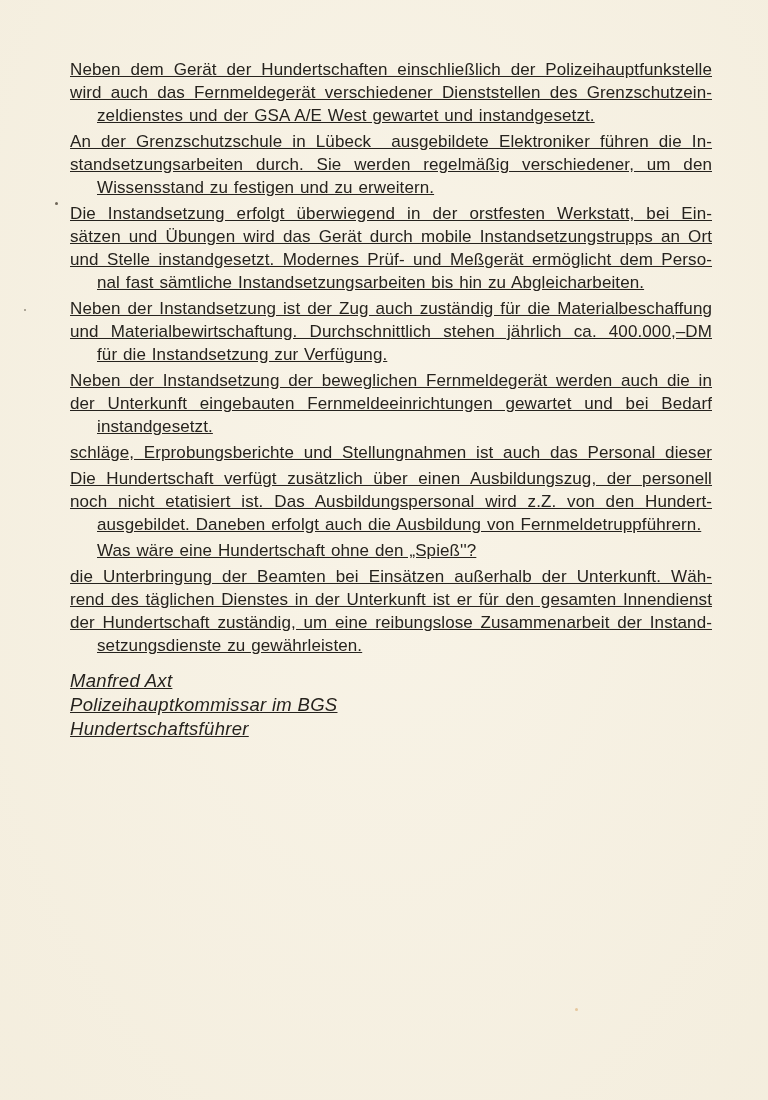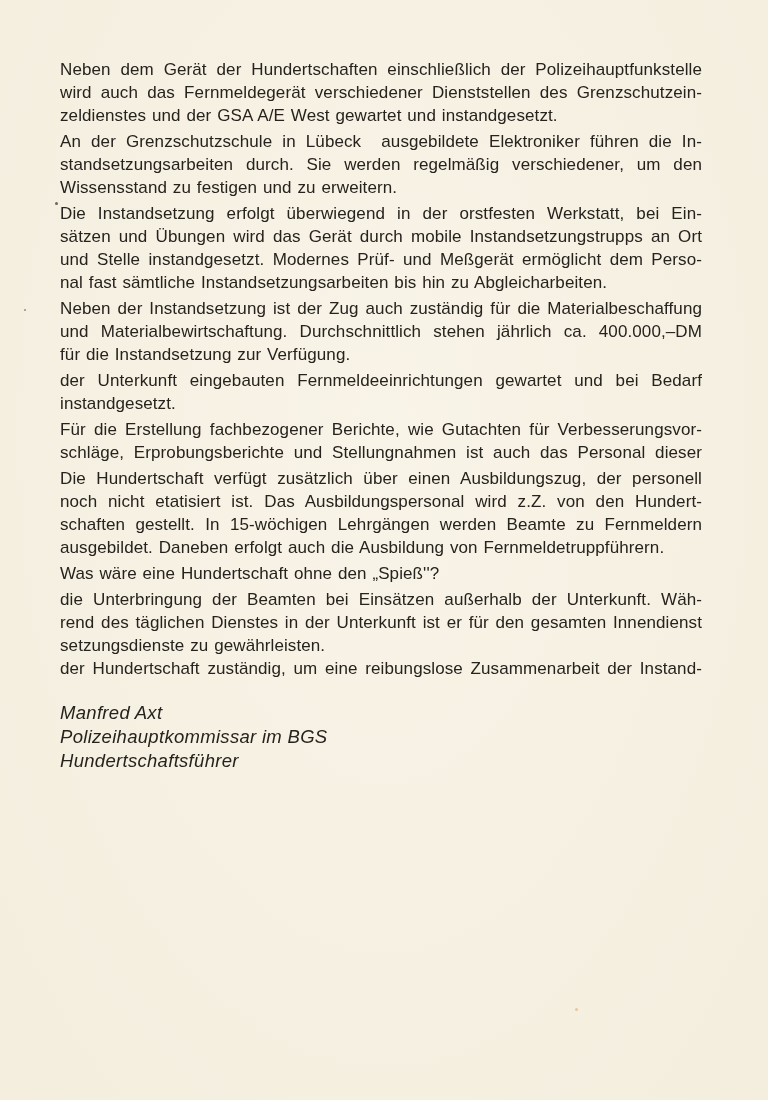--- a/index.html
+++ b/index.html
@@ -18,42 +18,44 @@
   .page {
     position: relative;
     width: 768px;
     height: 1100px;
     background:
       radial-gradient(ellipse at 50% 40%, rgba(255,255,255,0.06), rgba(190,170,120,0.07) 95%),
       var(--paper);
   }
   .textblock {
     position: absolute;
-    left: 60px;
+    left: 70px;
     top: 58px;
     width: 642px;
+    text-decoration: underline;
   }
   .para {
     margin: 0 0 3px 0;
     font-size: 17px;
     line-height: 23px;
     letter-spacing: 0.1px;
     word-spacing: 1px;
   }
   .line {
     display: block;
     text-align: justify;
     text-align-last: justify;
     white-space: normal;
   }
   .line.last {
     text-align-last: left;
+    margin-left: 27px;
   }
   .signature {
-    margin-top: 21px;
+    margin-top: 12px;
     font-style: italic;
     font-size: 18.5px;
     line-height: 24px;
     letter-spacing: 0.3px;
   }
   .sig-line { display: block; }
   .speck {
     position: absolute;
     border-radius: 50%;
     background: #6e6557;
@@ -91,45 +93,44 @@
       <span class="line last">nal fast sämtliche Instandsetzungsarbeiten bis hin zu Abgleicharbeiten.</span>
     </p>
 
     <p class="para">
       <span class="line">Neben der Instandsetzung ist der Zug auch zuständig für die Materialbeschaffung</span>
       <span class="line">und Materialbewirtschaftung. Durchschnittlich stehen jährlich ca. 400.000,–DM</span>
       <span class="line last">für die Instandsetzung zur Verfügung.</span>
     </p>
 
     <p class="para">
+      <span class="line">Neben der Instandsetzung der beweglichen Fernmeldegerät werden auch die in</span>
       <span class="line">der Unterkunft eingebauten Fernmeldeeinrichtungen gewartet und bei Bedarf</span>
       <span class="line last">instandgesetzt.</span>
     </p>
 
     <p class="para">
-      <span class="line">Für die Erstellung fachbezogener Berichte, wie Gutachten für Verbesserungsvor-</span>
       <span class="line">schläge, Erprobungsberichte und Stellungnahmen ist auch das Personal dieser</span>
     </p>
 
     <p class="para">
       <span class="line">Die Hundertschaft verfügt zusätzlich über einen Ausbildungszug, der personell</span>
       <span class="line">noch nicht etatisiert ist. Das Ausbildungspersonal wird z.Z. von den Hundert-</span>
-      <span class="line">schaften gestellt. In 15-wöchigen Lehrgängen werden Beamte zu Fernmeldern</span>
       <span class="line last">ausgebildet. Daneben erfolgt auch die Ausbildung von Fernmeldetruppführern.</span>
     </p>
 
     <p class="para">
       <span class="line last">Was wäre eine Hundertschaft ohne den „Spieß''?</span>
     </p>
 
     <p class="para">
       <span class="line">die Unterbringung der Beamten bei Einsätzen außerhalb der Unterkunft. Wäh-</span>
       <span class="line">rend des täglichen Dienstes in der Unterkunft ist er für den gesamten Innendienst</span>
+      <span class="line">der Hundertschaft zuständig, um eine reibungslose Zusammenarbeit der Instand-</span>
       <span class="line last">setzungsdienste zu gewährleisten.</span>
-      <span class="line">der Hundertschaft zuständig, um eine reibungslose Zusammenarbeit der Instand-</span>
     </p>
 
     <div class="signature">
       <span class="sig-line">Manfred Axt</span>
       <span class="sig-line">Polizeihauptkommissar im BGS</span>
       <span class="sig-line">Hundertschaftsführer</span>
     </div>
 
   </div>
 </div>

